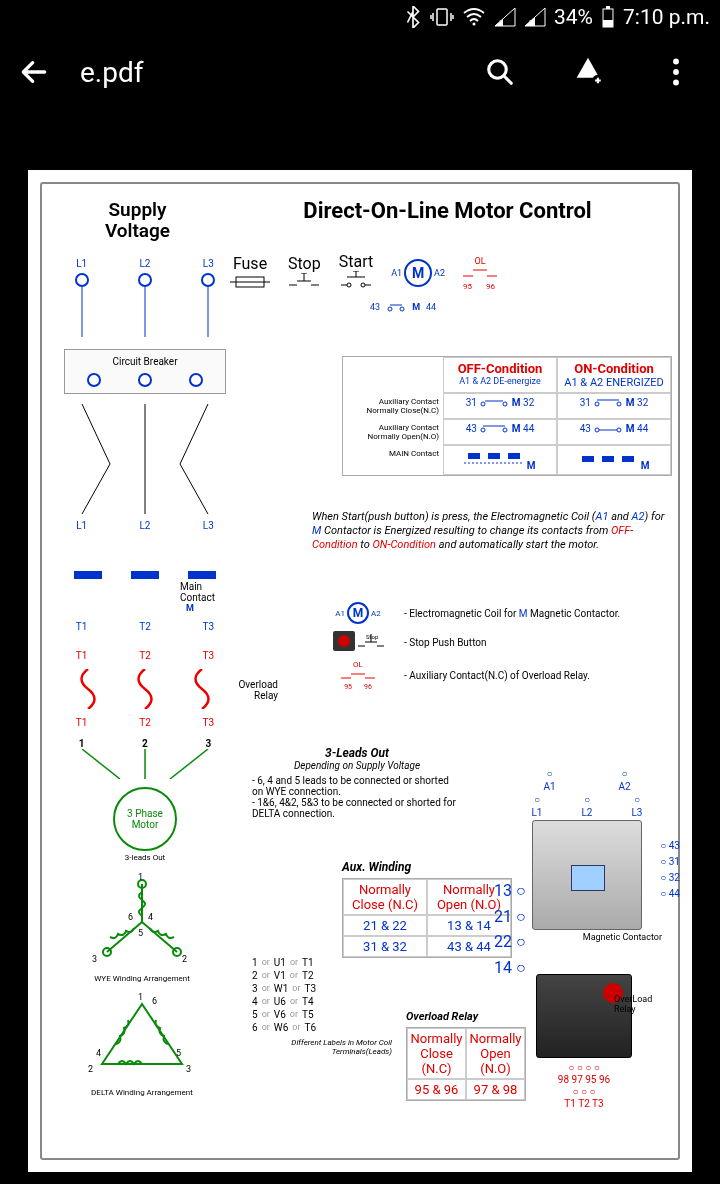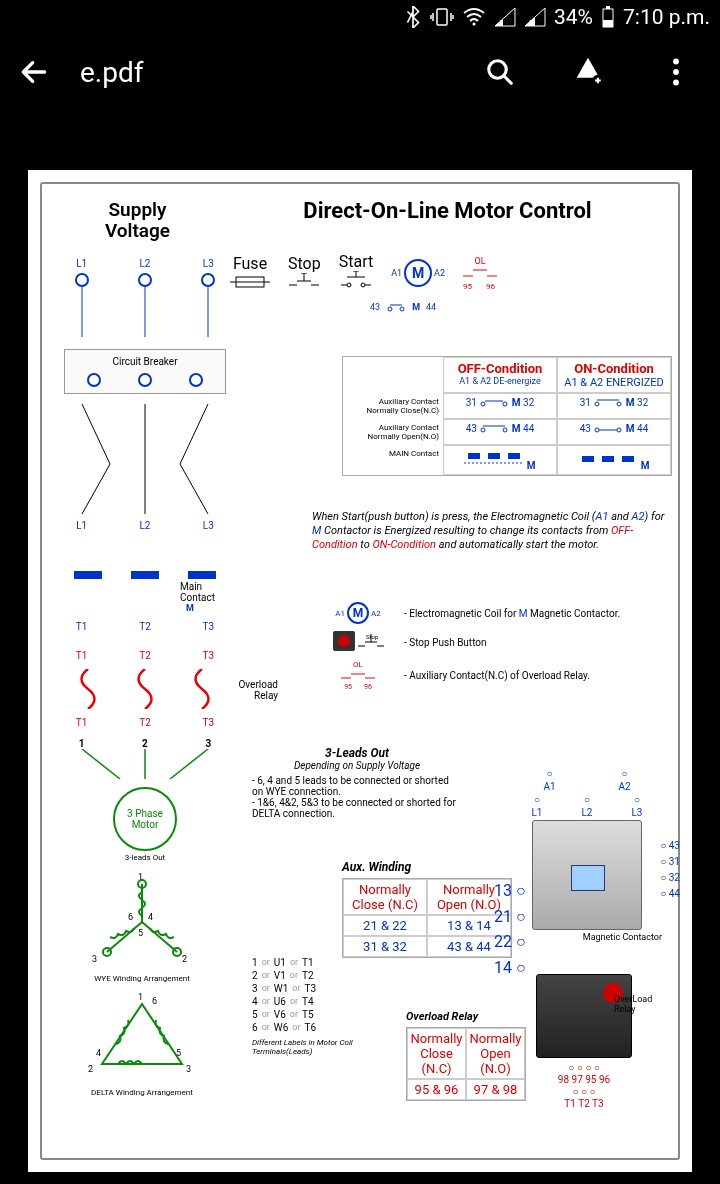--- a/index.html
+++ b/index.html
@@ -97,21 +97,21 @@
   .aux-contact .ttl { font-weight:700; font-style:italic; font-size:12px;}
   .mini-tab { border:1px solid #aaa; margin-top:4px;}
   .mini-tab .r { display:flex; }
   .mini-tab .r .c { flex:1; text-align:center; padding:2px; border:0.5px solid #ccc; font-size:13px;}
   .mini-tab .hdr-c { font-size:7px; }
   .labels-tab {
     position:absolute; top: 772px; left: 210px; width: 140px; font-size:10px;
   }
   .labels-tab .r { display:flex; gap:4px; padding:1px 0;}
   .labels-tab .or { color:#999; font-size:9px;}
-  .labels-tab .cap { font-style:italic; font-size:8px; text-align:left; margin-top:4px;}
+  .labels-tab .cap { font-style:italic; font-size:8px; text-align:right; margin-top:4px;}
   .overload-relay-tab {
     position:absolute; top: 826px; left: 364px; width: 120px; font-size:10px;
   }
   .overload-relay-tab .ttl { font-weight:700; font-style:italic; font-size:11px;}
   .left-diagram {
     position:absolute; top: 70px; left: 8px; width: 190px; height: 600px;
   }
   .terminal-circle { width:14px; height:14px; border:2px solid #0033cc; border-radius:50%; display:inline-block; background:#fff;}
   .l-labels { display:flex; justify-content:space-around; font-size:10px; color:#0033cc; margin-top:4px;}
   .cb-box { border:1px solid #999; margin:10px 14px; padding:6px 4px; text-align:center; font-size:10px; position:relative; background:#fafafa;}

